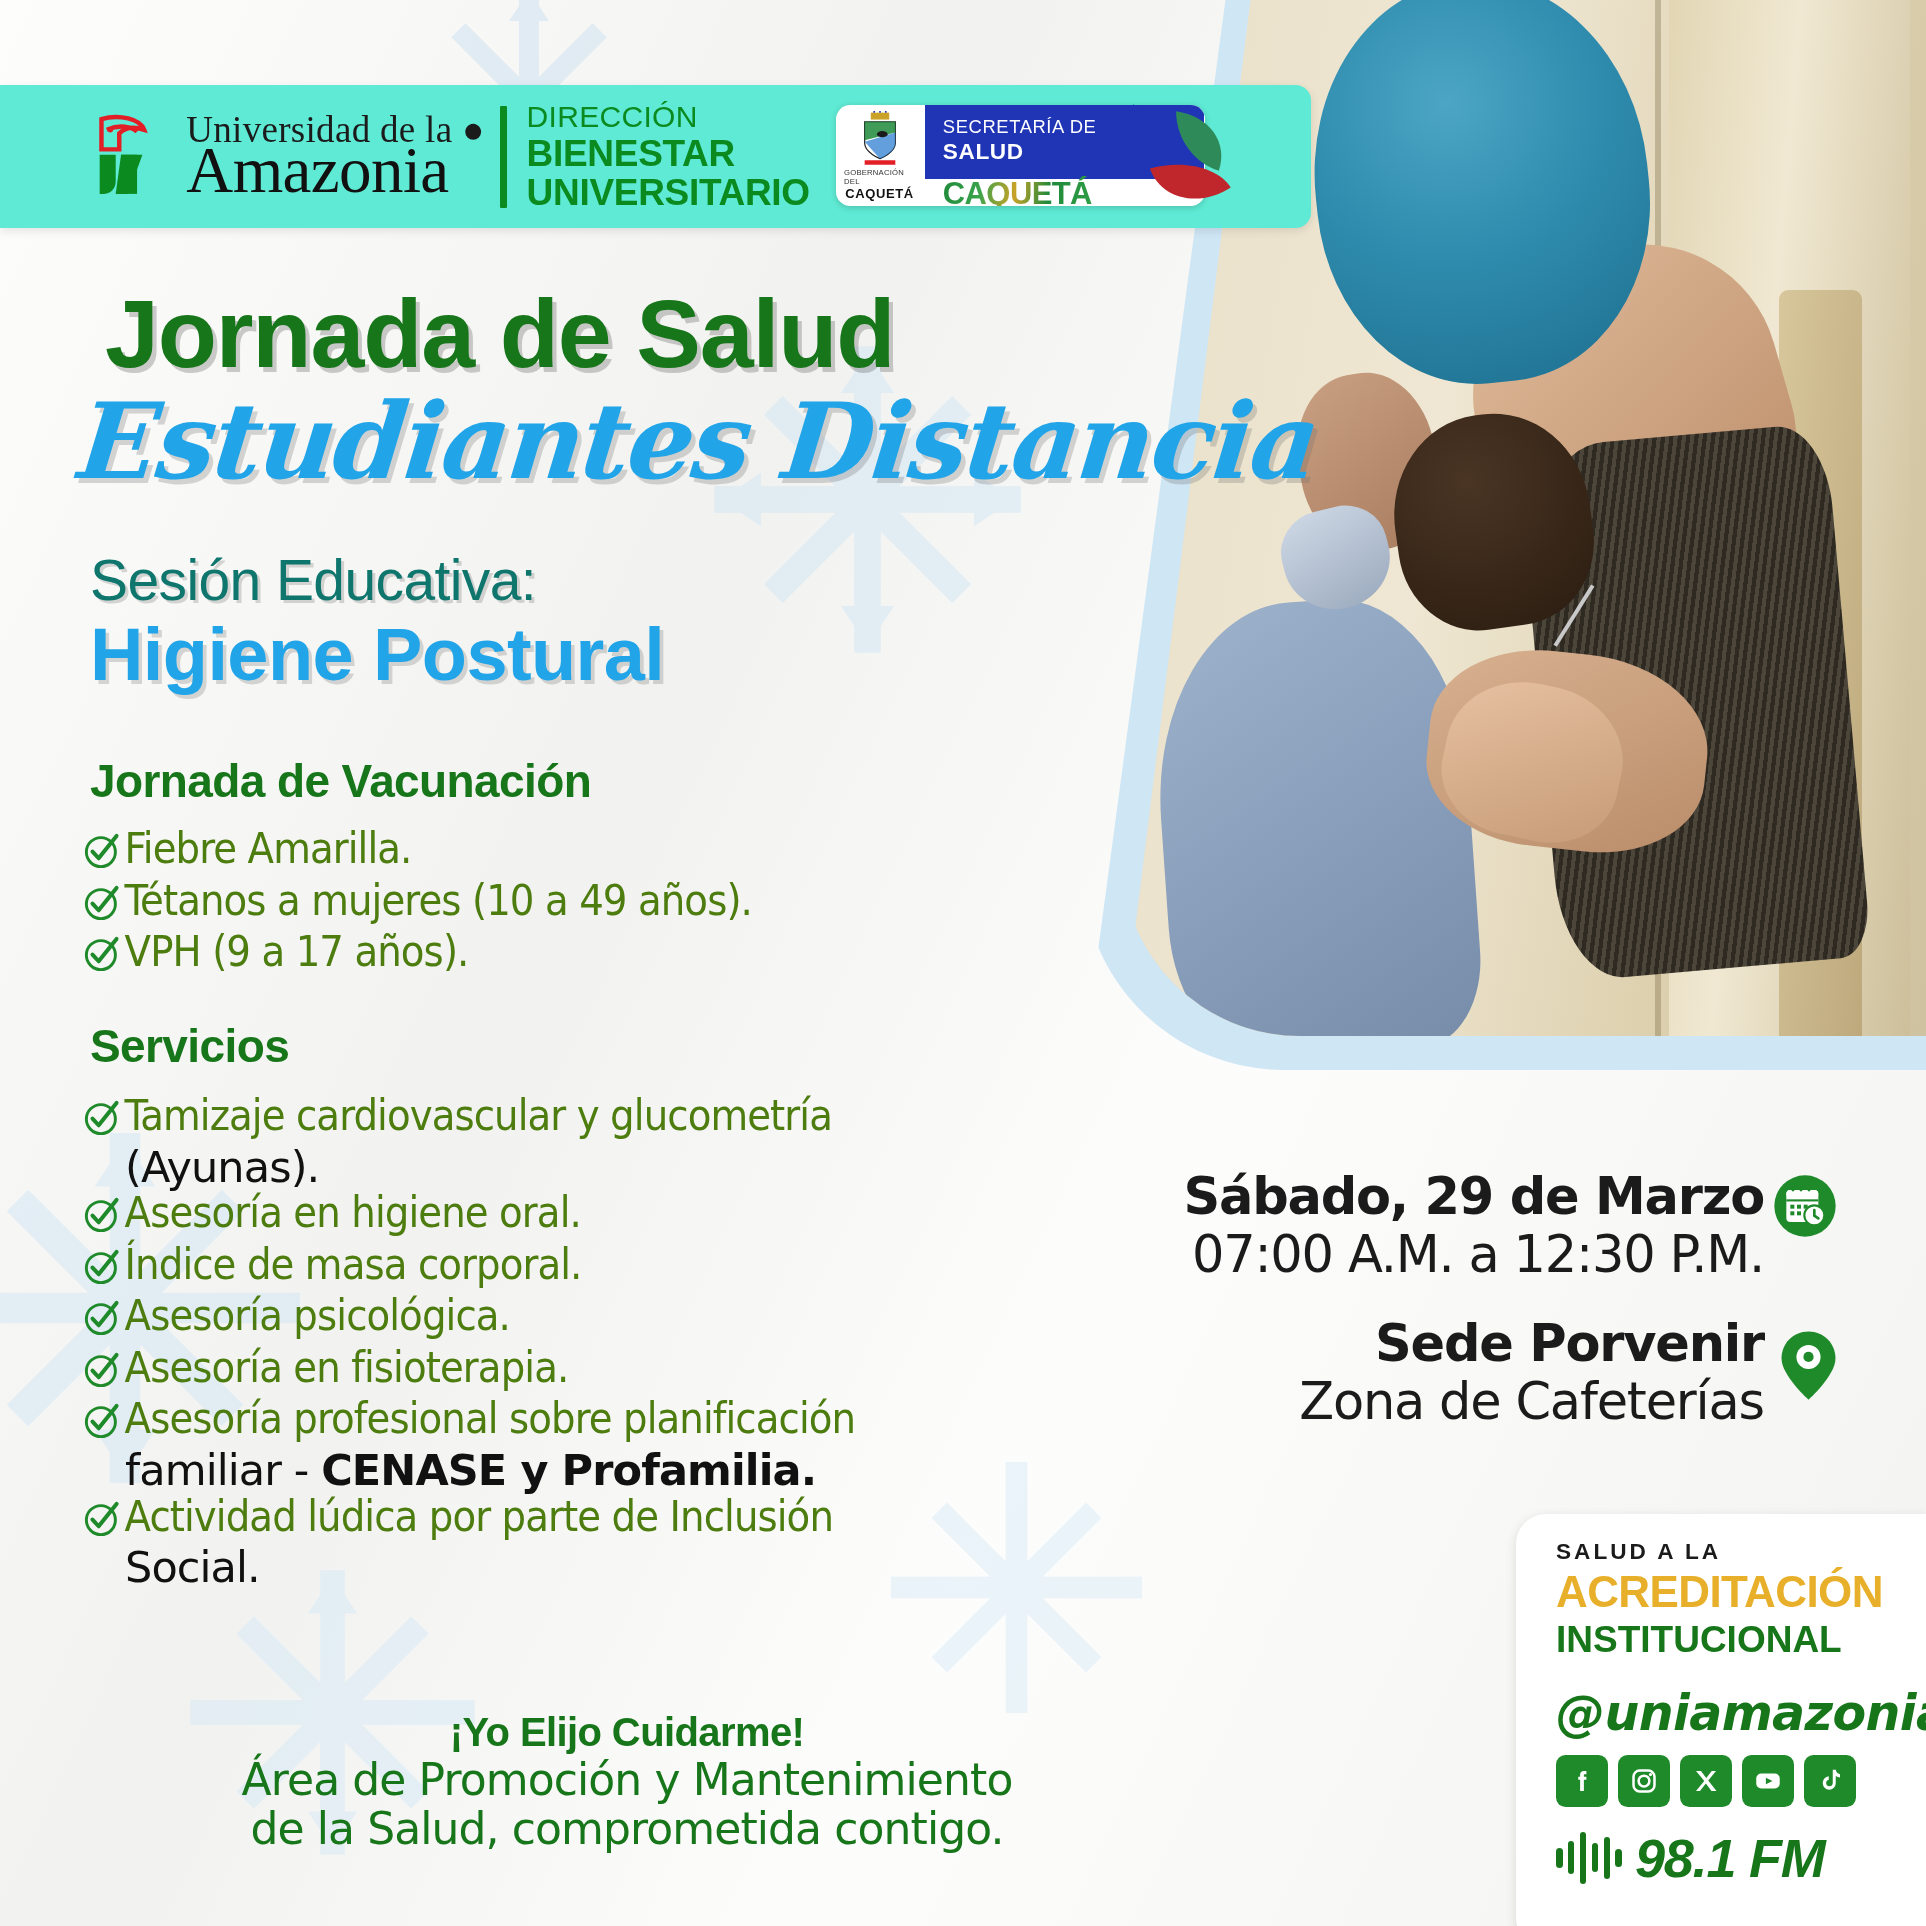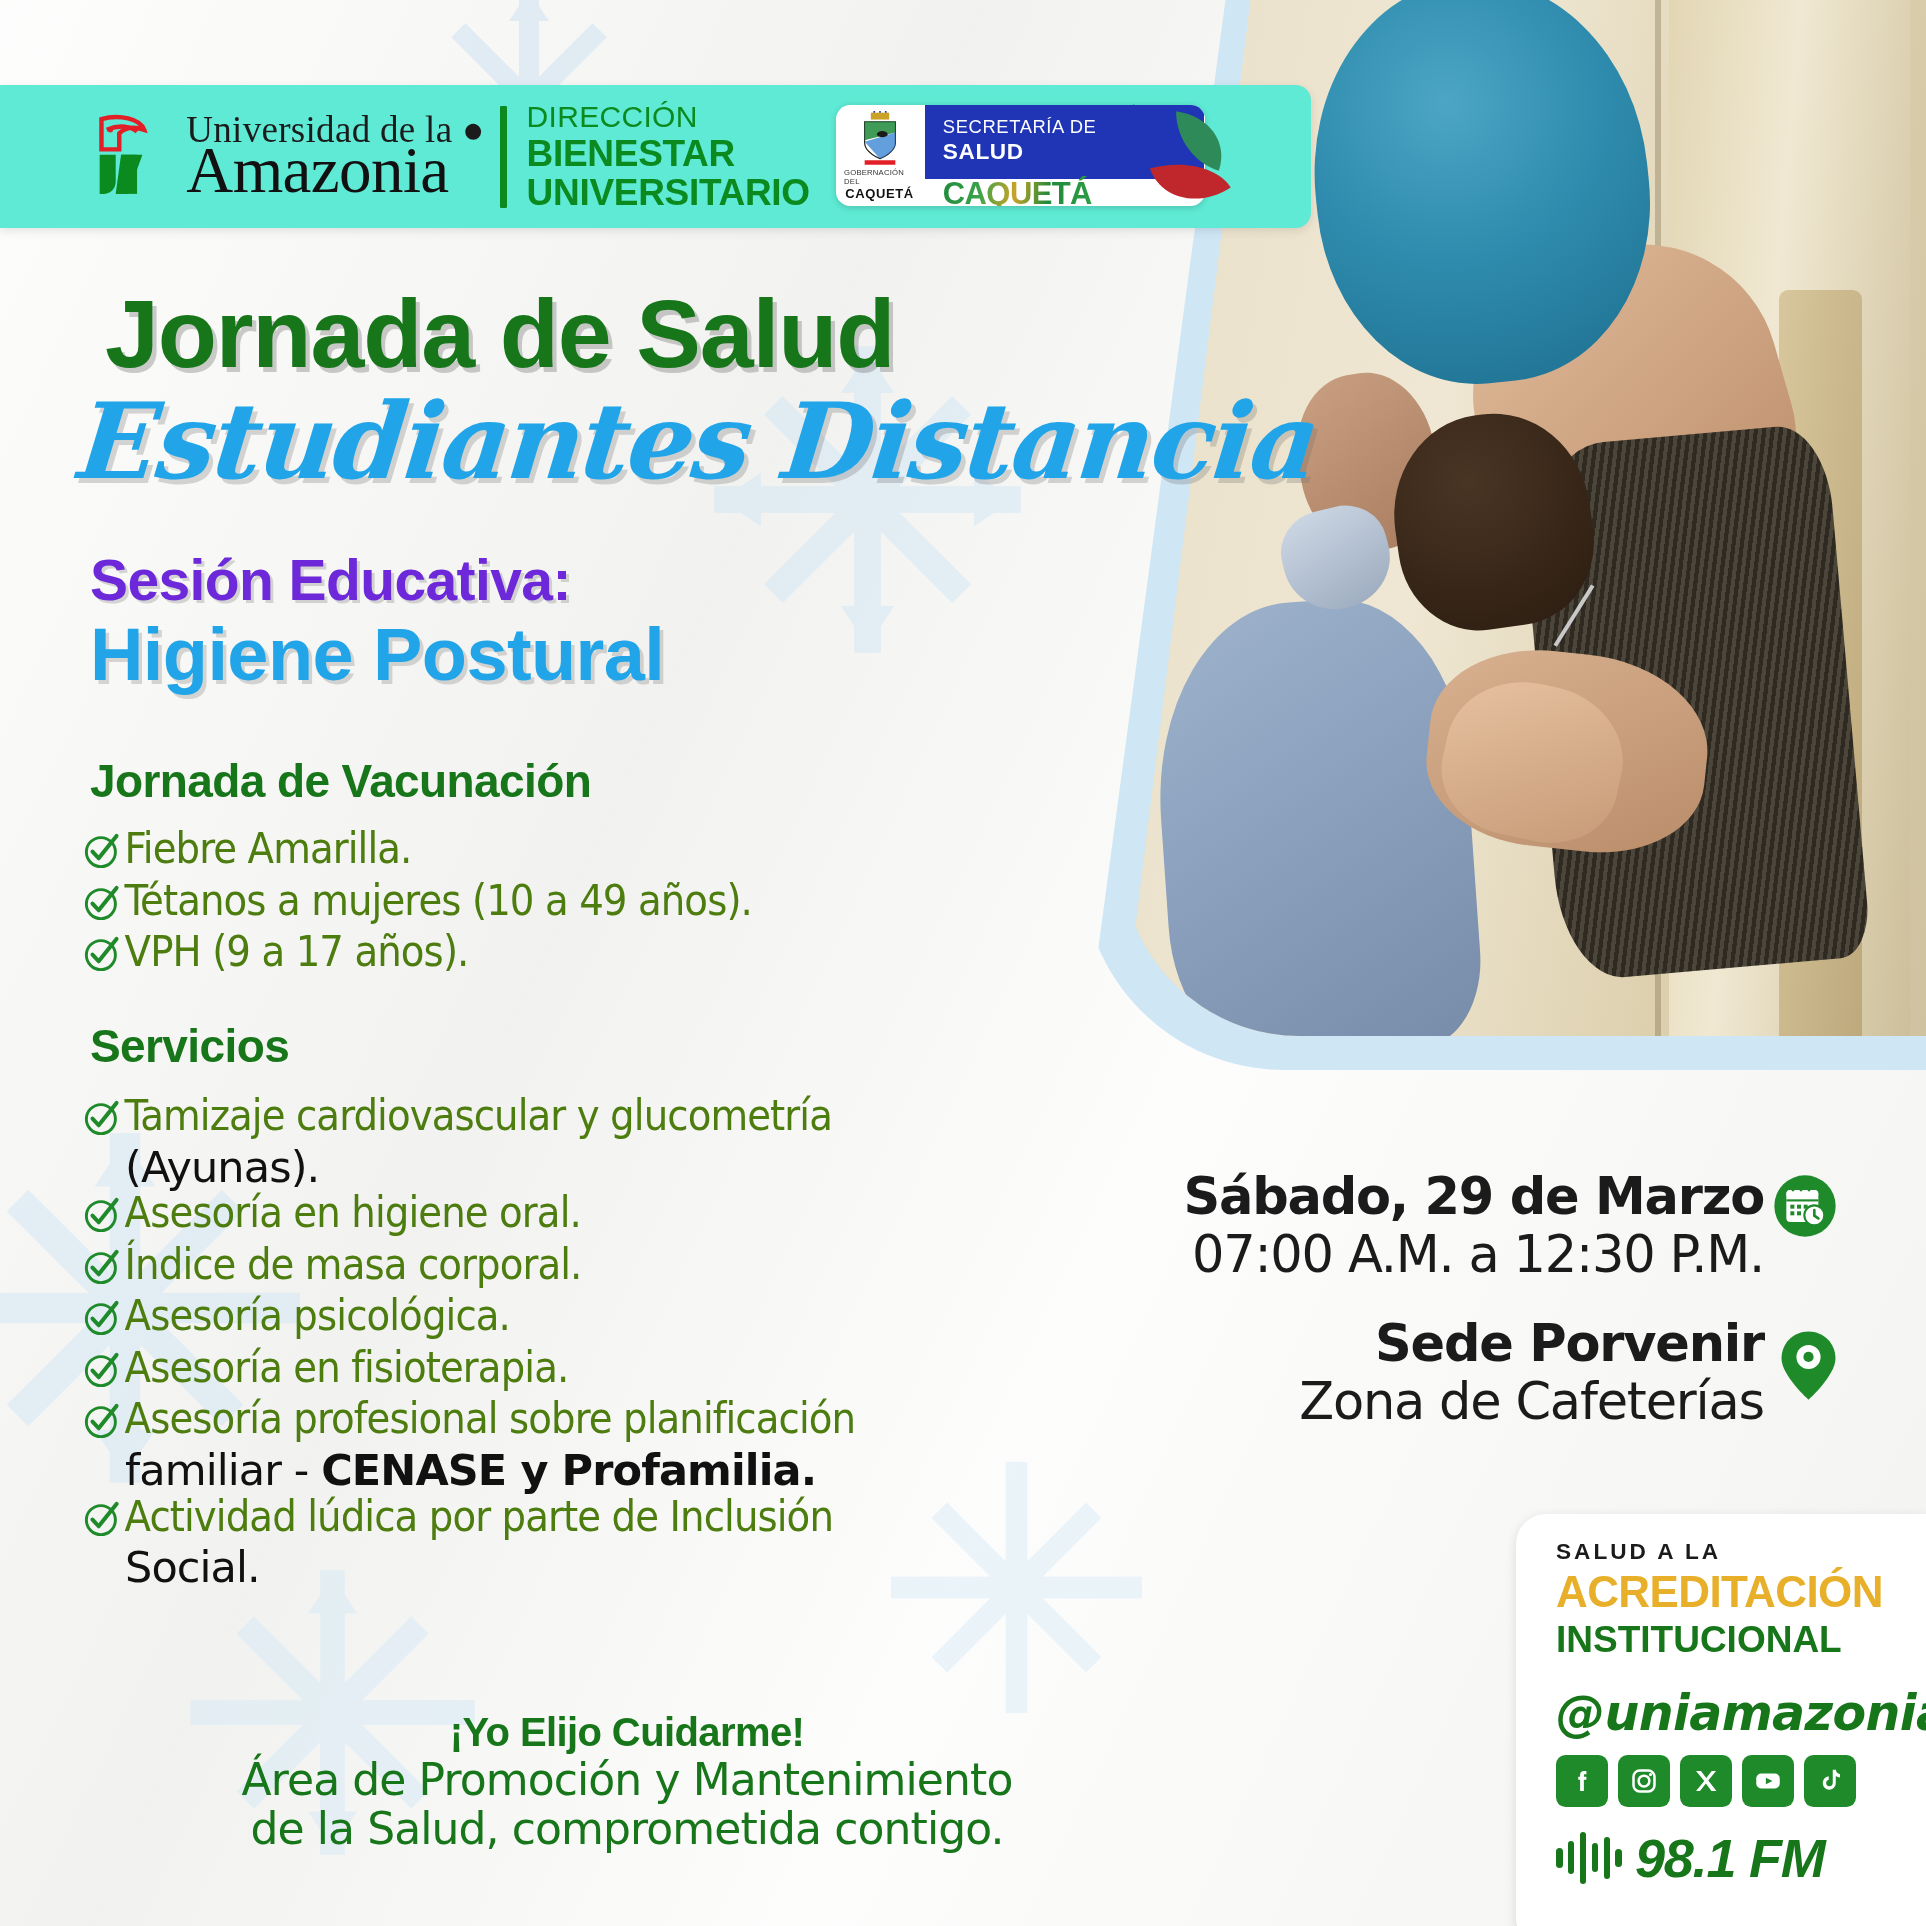--- a/index.html
+++ b/index.html
@@ -143,21 +143,21 @@
   }
   .title-script{
     position:absolute;left:80px;top:379px;
     font-family:"DejaVu Serif",serif;font-style:italic;font-weight:bold;
     font-size:105px;color:#22a5e8;letter-spacing:-2.4px;
     text-shadow:4.8px 4.8px 0 rgba(110,110,110,.28);
     white-space:nowrap;transform:skewX(-6deg);
   }
   .sesion{
     position:absolute;left:90px;top:547px;
-    font-size:57px;font-weight:bold;color:#6d28d9;letter-spacing:-0.6px;
+    font-size:57px;font-weight:normal;color:#0f766e;letter-spacing:-0.6px;
     text-shadow:3px 3px 0 rgba(100,100,100,.25);
   }
   .higiene{
     position:absolute;left:90px;top:612px;
     font-size:74px;font-weight:bold;color:#22a5e8;letter-spacing:-0.6px;
     text-shadow:3.6px 3.6px 0 rgba(110,110,110,.26);
   }
 
   .sec-head{
     position:absolute;left:90px;

